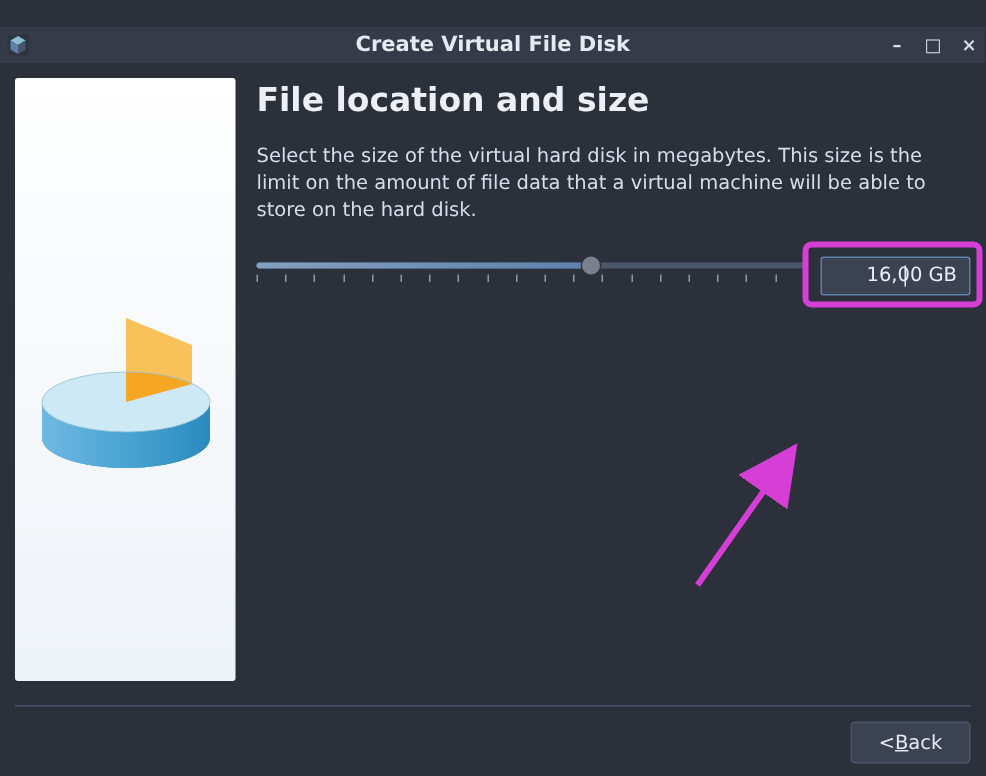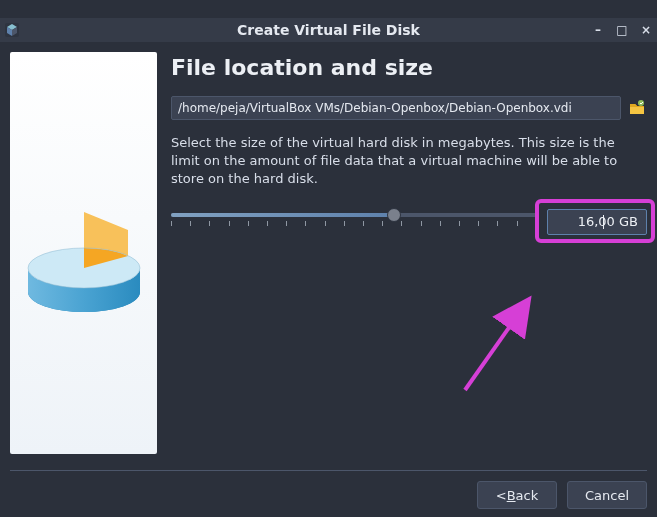--- a/index.html
+++ b/index.html
@@ -287,33 +287,20 @@
         <path d="M65 96 L65 76 A56 20 0 0 1 109 84 Z" fill="#f5a623"></path>
         <path d="M65 76 L65 40 L109 58 L109 84 A56 20 0 0 0 65 76 Z" fill="#f8c15a"></path>
         <ellipse cx="65" cy="96" rx="56" ry="20" fill="none" stroke="#8db9d0" stroke-width="0.5"></ellipse>
       </svg>
     </div>
 
     <div class="main">
       <h1 class="page-title">File location and size</h1>
 
 
-      <div class="path-row">
-        <div class="path-input">
-          <span style="direction:rtl; text-align:left; unicode-bidi:plaintext; overflow:hidden; text-overflow:clip; display:block; width:100%;">/home/peja/VirtualBox VMs/Debian-Openbox/Debian-Openbox.vdi</span>
-        </div>
-        <div class="folder-btn">
-          <svg width="18" height="18" viewBox="0 0 18 18">
-            <path d="M2 5 L7 5 L9 7 L16 7 L16 15 L2 15 Z" fill="#f5c542"></path>
-            <path d="M2 5 L7 5 L9 7 L16 7 L16 8 L2 8 Z" fill="#e0a820"></path>
-            <circle cx="13" cy="4" r="3" fill="#8fbc5a"></circle>
-            <path d="M12 4 L13 5 L15 3" stroke="#fff" stroke-width="1" fill="none"></path>
-          </svg>
-        </div>
-      </div>
 
       <p class="desc">Select the size of the virtual hard disk in megabytes. This size is the limit on the amount of file data that a virtual machine will be able to store on the hard disk.</p>
 
       <div class="slider-area">
         <div class="slider-col">
           <div class="slider-track">
             <div class="slider-fill"></div>
             <div class="slider-thumb"></div>
           </div>
           <div class="slider-ticks">
@@ -350,21 +337,20 @@
 
     </div>
   </div>
 
   <div class="footer">
     <div class="btn">
       <span>&lt; </span>
         <span class="underline-key">B</span>
         <span>ack</span>
     </div>
-    <div class="btn">Cancel</div>
   </div>
 </div>
 
 <svg class="arrow-annot" style="left:455px; top:290px;" width="90" height="110" viewBox="0 0 90 110">
   <defs>
     <marker id="ah" markerWidth="10" markerHeight="10" refX="8" refY="5" orient="auto">
       <path d="M0 0 L10 5 L0 10 Z" fill="#d63fd6"></path>
     </marker>
   </defs>
   <line x1="10" y1="100" x2="72" y2="12" stroke="#d63fd6" stroke-width="4" marker-end="url(#ah)"></line>

